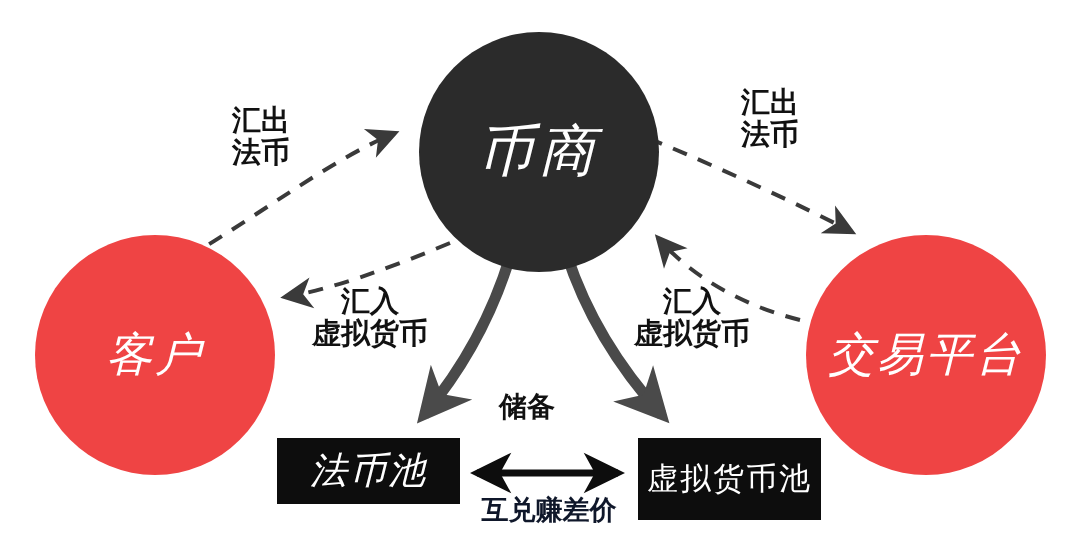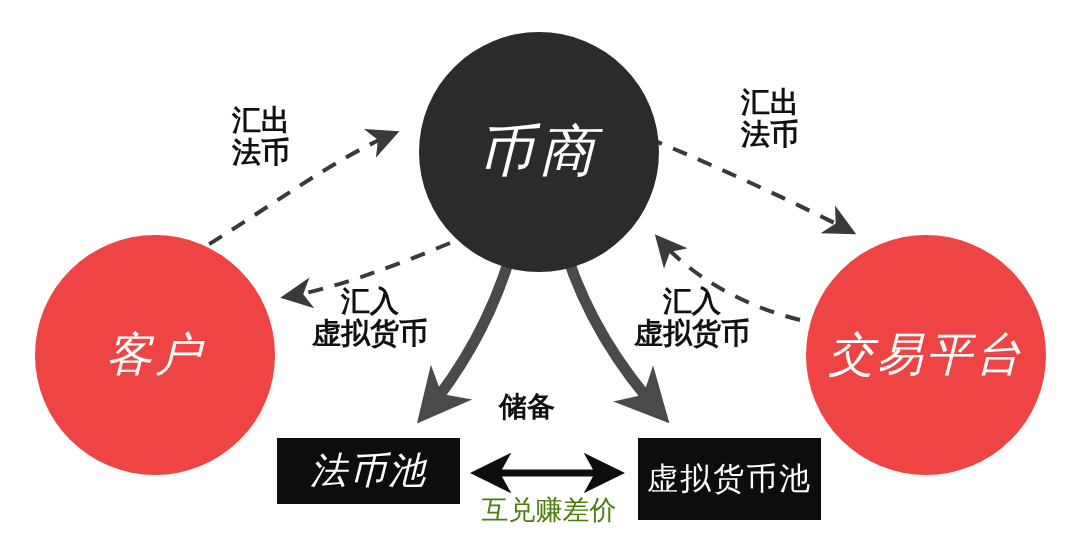--- a/index.html
+++ b/index.html
@@ -89,23 +89,23 @@
   .reserve-label {
     position: absolute;
     color: #111111;
     font-size: 28px;
     font-weight: 600;
     white-space: nowrap;
     margin-top: 36px;
   }
   .swap-label {
     position: absolute;
-    color: #4d7c0f;
+    color: #0f172a;
     font-size: 27px;
-    font-weight: 400;
+    font-weight: 700;
     white-space: nowrap;
     text-align: center;
   }
 </style>
 </head>
 <body>
 
 <div id="canvas">
 
   <svg id="diagram-svg" viewBox="0 0 1076 545">

